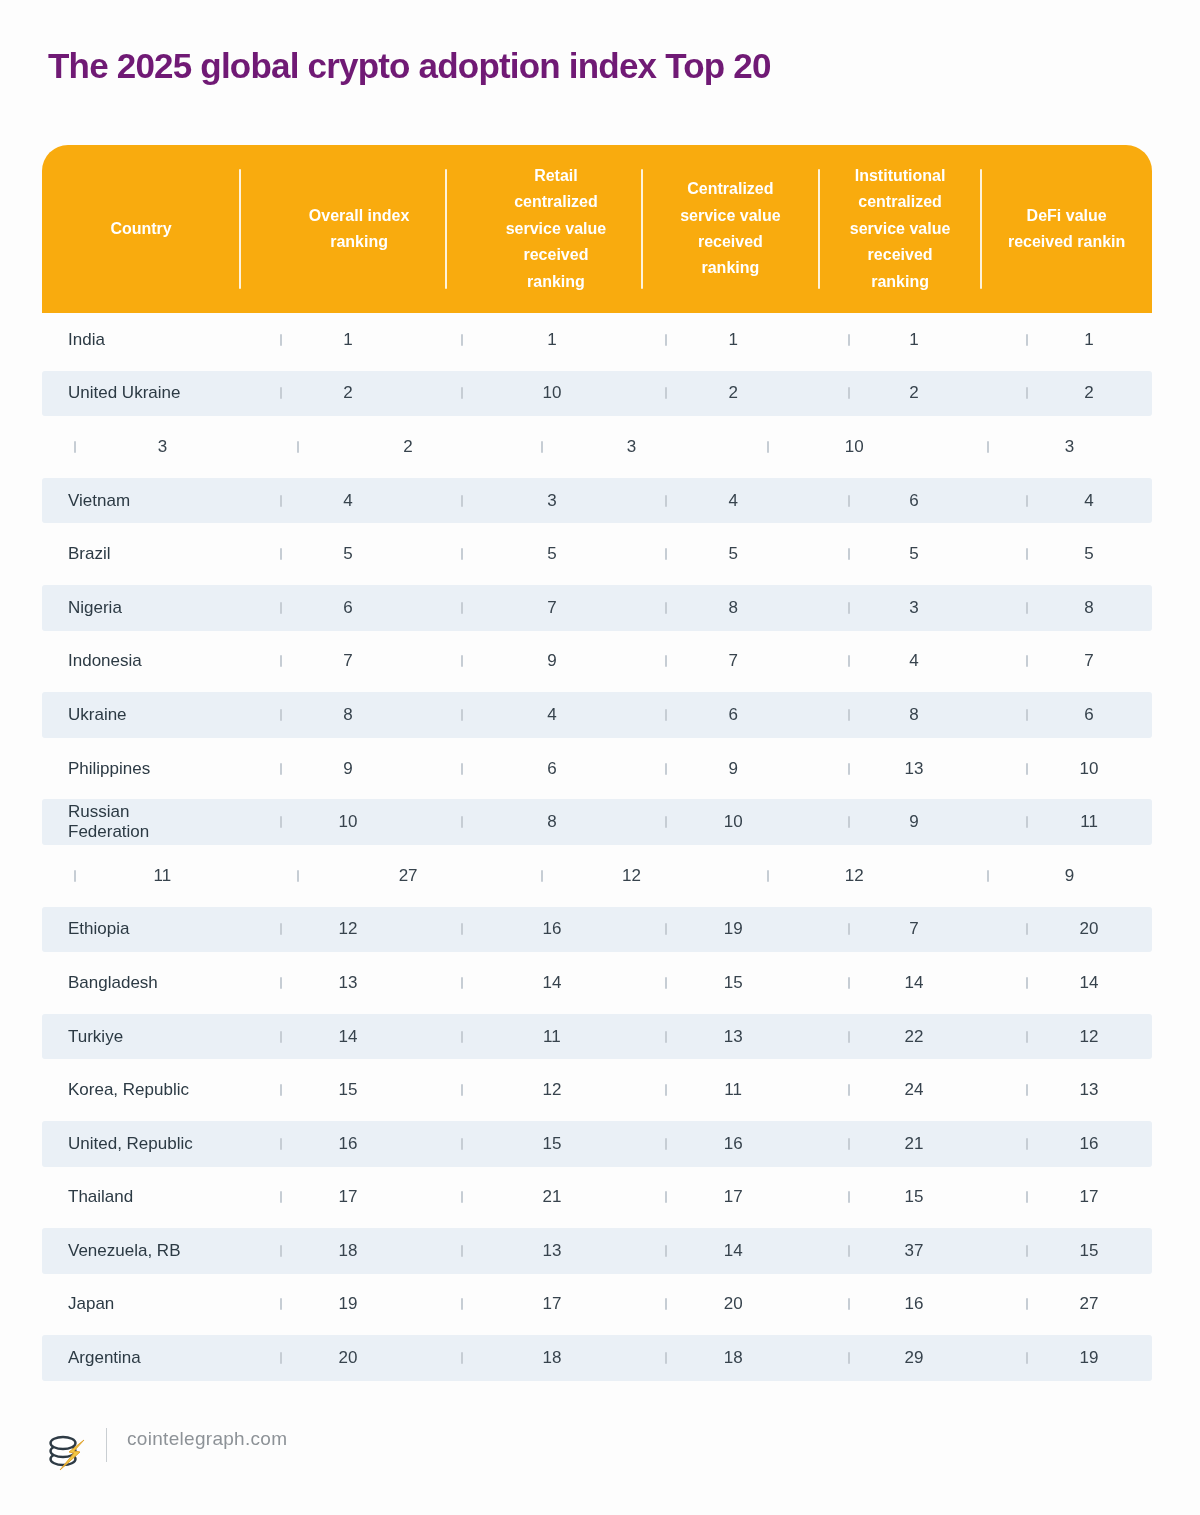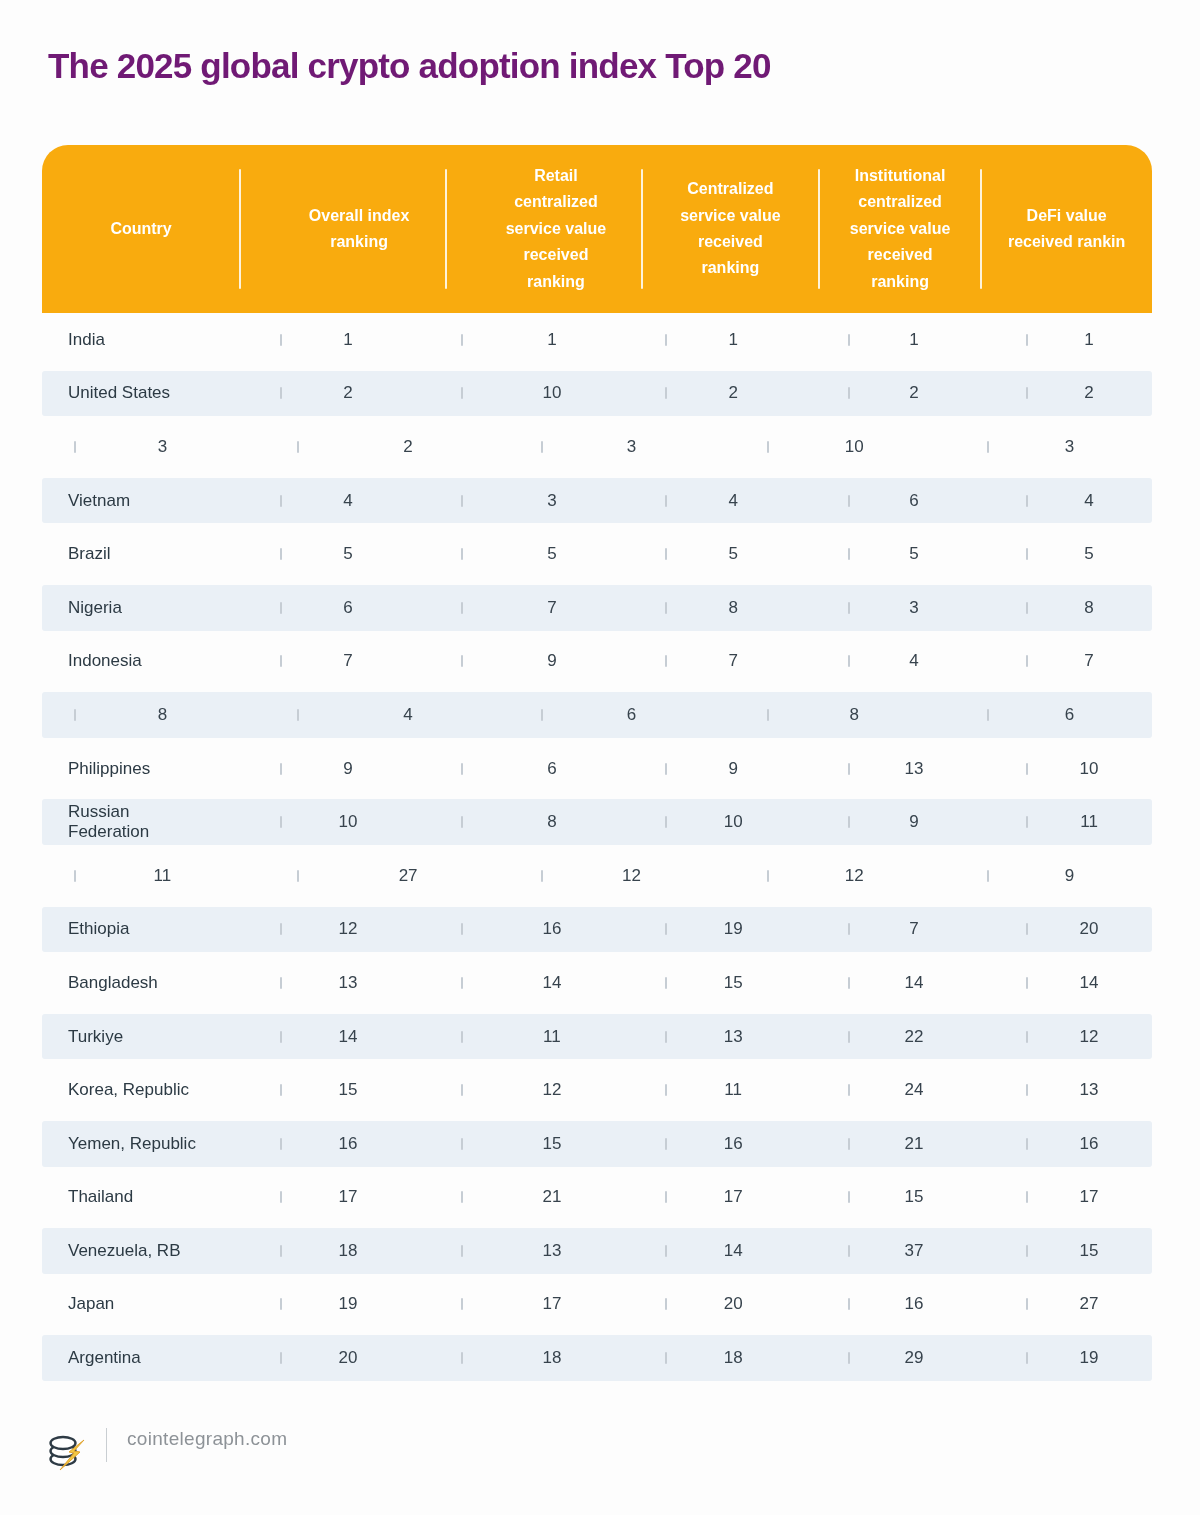--- a/index.html
+++ b/index.html
@@ -167,21 +167,21 @@
         </div>
         <div class="cell num col-4">
           <span>1</span>
         </div>
         <div class="cell num col-5">
           <span>1</span>
         </div>
       </div>
       <div class="row striped">
         <div class="cell country col-0">
-          <span>United States</span>
+          <span>United Ukraine</span>
         </div>
         <div class="cell num col-1">
           <span>2</span>
         </div>
         <div class="cell num col-2">
           <span>10</span>
         </div>
         <div class="cell num col-3">
           <span>2</span>
         </div>
@@ -283,20 +283,23 @@
           <span>7</span>
         </div>
         <div class="cell num col-4">
           <span>4</span>
         </div>
         <div class="cell num col-5">
           <span>7</span>
         </div>
       </div>
       <div class="row striped">
+        <div class="cell country col-0">
+          <span>Ukraine</span>
+        </div>
         <div class="cell num col-1">
           <span>8</span>
         </div>
         <div class="cell num col-2">
           <span>4</span>
         </div>
         <div class="cell num col-3">
           <span>6</span>
         </div>
         <div class="cell num col-4">
@@ -438,21 +441,21 @@
         </div>
         <div class="cell num col-4">
           <span>24</span>
         </div>
         <div class="cell num col-5">
           <span>13</span>
         </div>
       </div>
       <div class="row striped">
         <div class="cell country col-0">
-          <span>Yemen, Republic</span>
+          <span>United, Republic</span>
         </div>
         <div class="cell num col-1">
           <span>16</span>
         </div>
         <div class="cell num col-2">
           <span>15</span>
         </div>
         <div class="cell num col-3">
           <span>16</span>
         </div>

